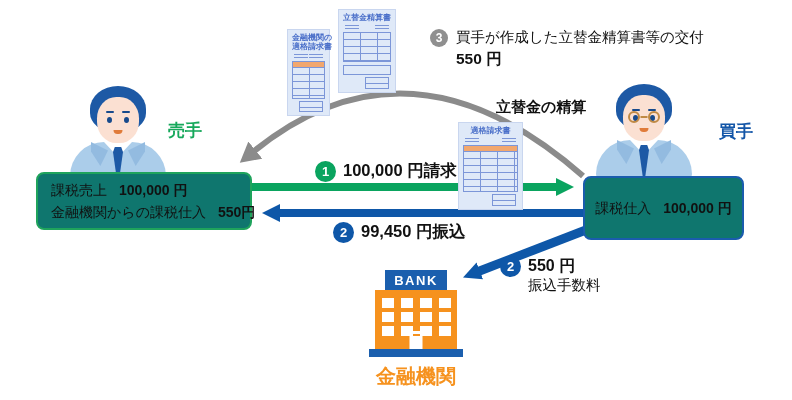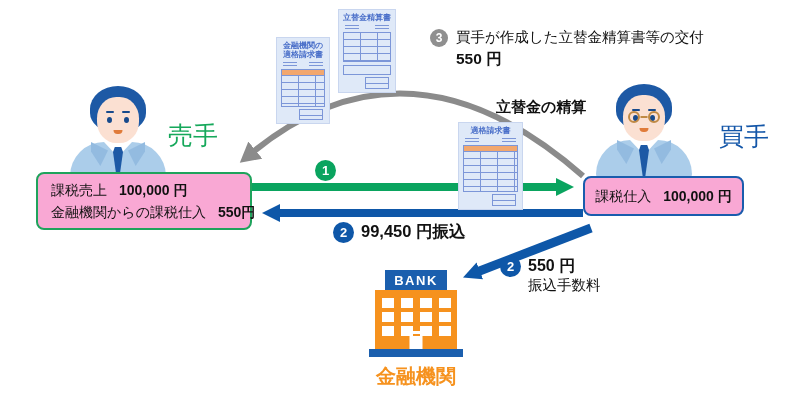--- a/index.html
+++ b/index.html
@@ -15,21 +15,21 @@
   .doc-addr{display:flex;justify-content:space-between;margin:1px 2px 2px;}
   .addr{width:14px;height:5px;background:repeating-linear-gradient(to bottom,#7c96d8 0 1px,transparent 1px 3px);}
   .head-bar{height:6px;background:#f2a76e;border:1px solid #7c96d8;border-bottom:none;}
   .grid-body{border:1px solid #7c96d8;
      background-image:repeating-linear-gradient(to bottom,transparent 0 6px,#7c96d8 6px 7px),
                       repeating-linear-gradient(to right,transparent 0 16px,#7c96d8 16px 17px);}
   .wide-row{height:8px;border:1px solid #7c96d8;margin-top:3px;}
   .doc-foot{width:22px;height:11px;border:1px solid #7c96d8;margin:2px 2px 0 auto;
      background-image:linear-gradient(to bottom,transparent 0 5px,#7c96d8 5px 6px,transparent 6px);}
 
-  #doc-bank-invoice{left:276px;top:29px;width:54px;height:87px;margin-top:8px;}
+  #doc-bank-invoice{left:287px;top:29px;width:43px;height:87px;}
   #doc-bank-invoice .grid-body{height:38px;}
   #doc-settlement{left:338px;top:9px;width:58px;height:84px;}
   #doc-settlement .grid-body{height:30px;}
   #doc-qualified{left:458px;top:122px;width:65px;height:88px;}
   #doc-qualified .grid-body{height:42px;}
 
   
   .person{position:absolute;width:104px;height:96px;z-index:2;}
   .p-body{position:absolute;bottom:0;left:50%;transform:translateX(-50%);width:96px;height:40px;
           background:#abcdea;border-radius:46px 46px 8px 8px;}
@@ -48,29 +48,29 @@
   .p-brow.l{left:9px;}.p-brow.r{right:9px;}
   .p-eye{position:absolute;top:20px;width:5px;height:6px;background:#174a8c;border-radius:50%;}
   .p-eye.l{left:10px;}.p-eye.r{right:10px;}
   .p-mouth{position:absolute;top:33px;left:50%;transform:translateX(-50%);width:9px;height:4px;background:#e07b3a;border-radius:0 0 6px 6px;}
   .glass{position:absolute;top:16px;width:12px;height:12px;border:2px solid #c08a45;border-radius:50%;box-sizing:border-box;}
   .glass.l{left:5px;}.glass.r{right:5px;}
   .g-bridge{position:absolute;top:21px;left:50%;transform:translateX(-50%);width:7px;height:2px;background:#c08a45;}
   #seller-person{left:66px;top:86px;}
   #buyer-person{left:592px;top:84px;}
 
-  .person-label{position:absolute;z-index:3;font-weight:400;font-size:25px;white-space:nowrap;}
+  .person-label{position:absolute;z-index:3;font-weight:700;font-size:17px;white-space:nowrap;}
   #seller-label{left:168px;top:119px;color:#16a85b;}
   #buyer-label{left:688px;top:120px;color:#1356a8;margin-left:31px;}
 
   
-  .info-box{position:absolute;z-index:3;background:#f9a8d4;border-radius:8px;box-sizing:border-box;
+  .info-box{position:absolute;z-index:3;background:#0f766e;border-radius:8px;box-sizing:border-box;
             display:flex;flex-direction:column;justify-content:center;padding:5px 13px;font-size:14px;}
   #seller-box{left:36px;top:172px;width:216px;height:58px;border:2.5px solid #1fa35c;}
-  #buyer-box{left:583px;top:176px;width:161px;height:40px;border:2.5px solid #1a5cad;align-items:center;}
+  #buyer-box{left:583px;top:176px;width:161px;height:64px;border:2.5px solid #1a5cad;align-items:center;}
   .ib-row{display:flex;gap:12px;line-height:22px;white-space:nowrap;}
   .ib-val{font-weight:700;}
 
   
   .numcircle{display:inline-flex;align-items:center;justify-content:center;width:21px;height:21px;border-radius:50%;
              color:#fff;font-weight:700;font-size:13px;flex:0 0 auto;}
   .nc-green{background:#0aa45f;}
   .nc-blue{background:#0e57a8;}
   .nc-gray{background:#8f8f8f;}
 
@@ -222,20 +222,21 @@
 
   <div class="info-box" id="buyer-box">
     <div class="ib-row">
       <span>課税仕入</span>
       <span class="ib-val">100,000 円</span>
     </div>
   </div>
 
   <div class="arrow-label" id="claim-label">
     <span class="numcircle nc-green">1</span>
+    <span>100,000 円請求</span>
   </div>
 
   <div class="arrow-label" id="transfer-label">
     <span class="numcircle nc-blue">2</span>
     <span>99,450 円振込</span>
   </div>
 
   <div class="abs" id="fee-label">
     <span class="numcircle nc-blue">2</span>
     <div>

